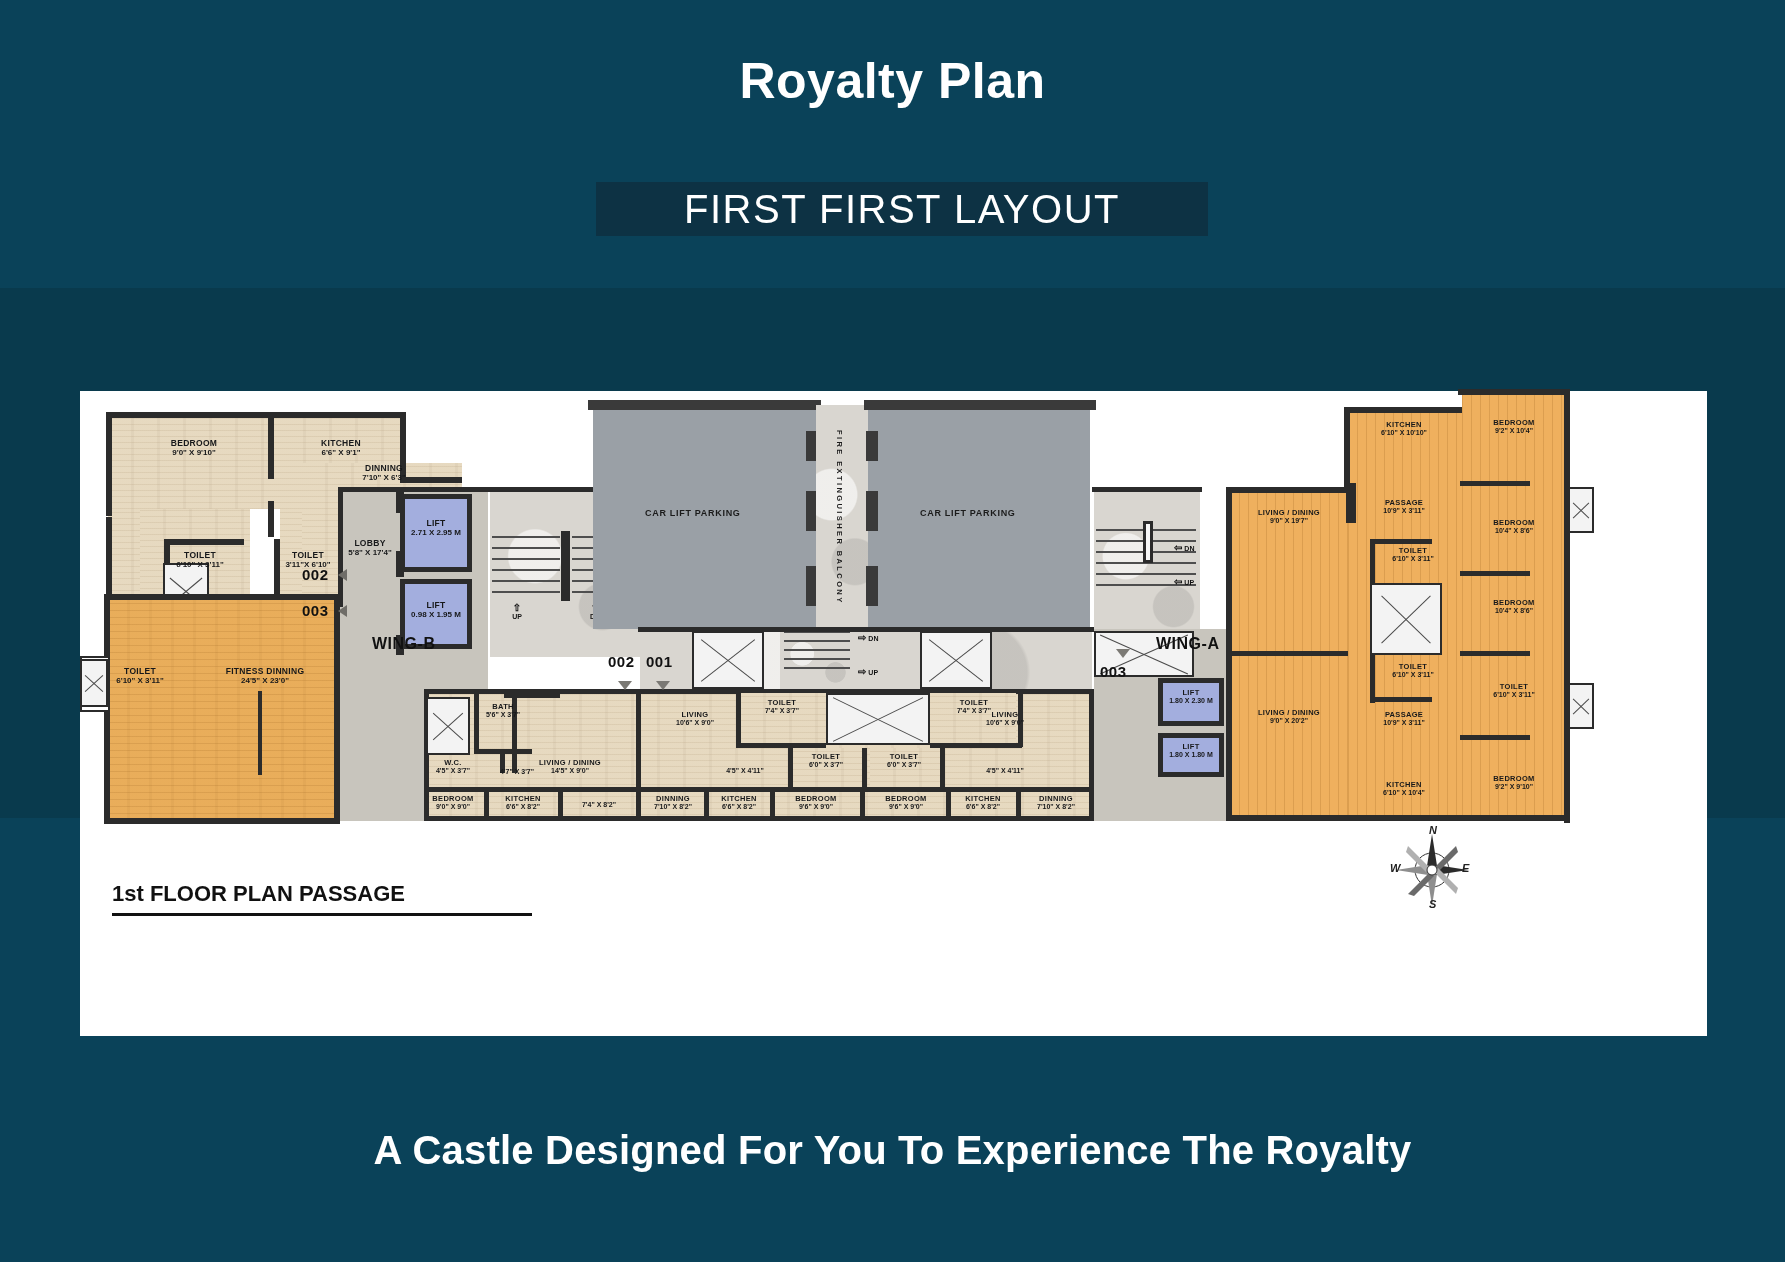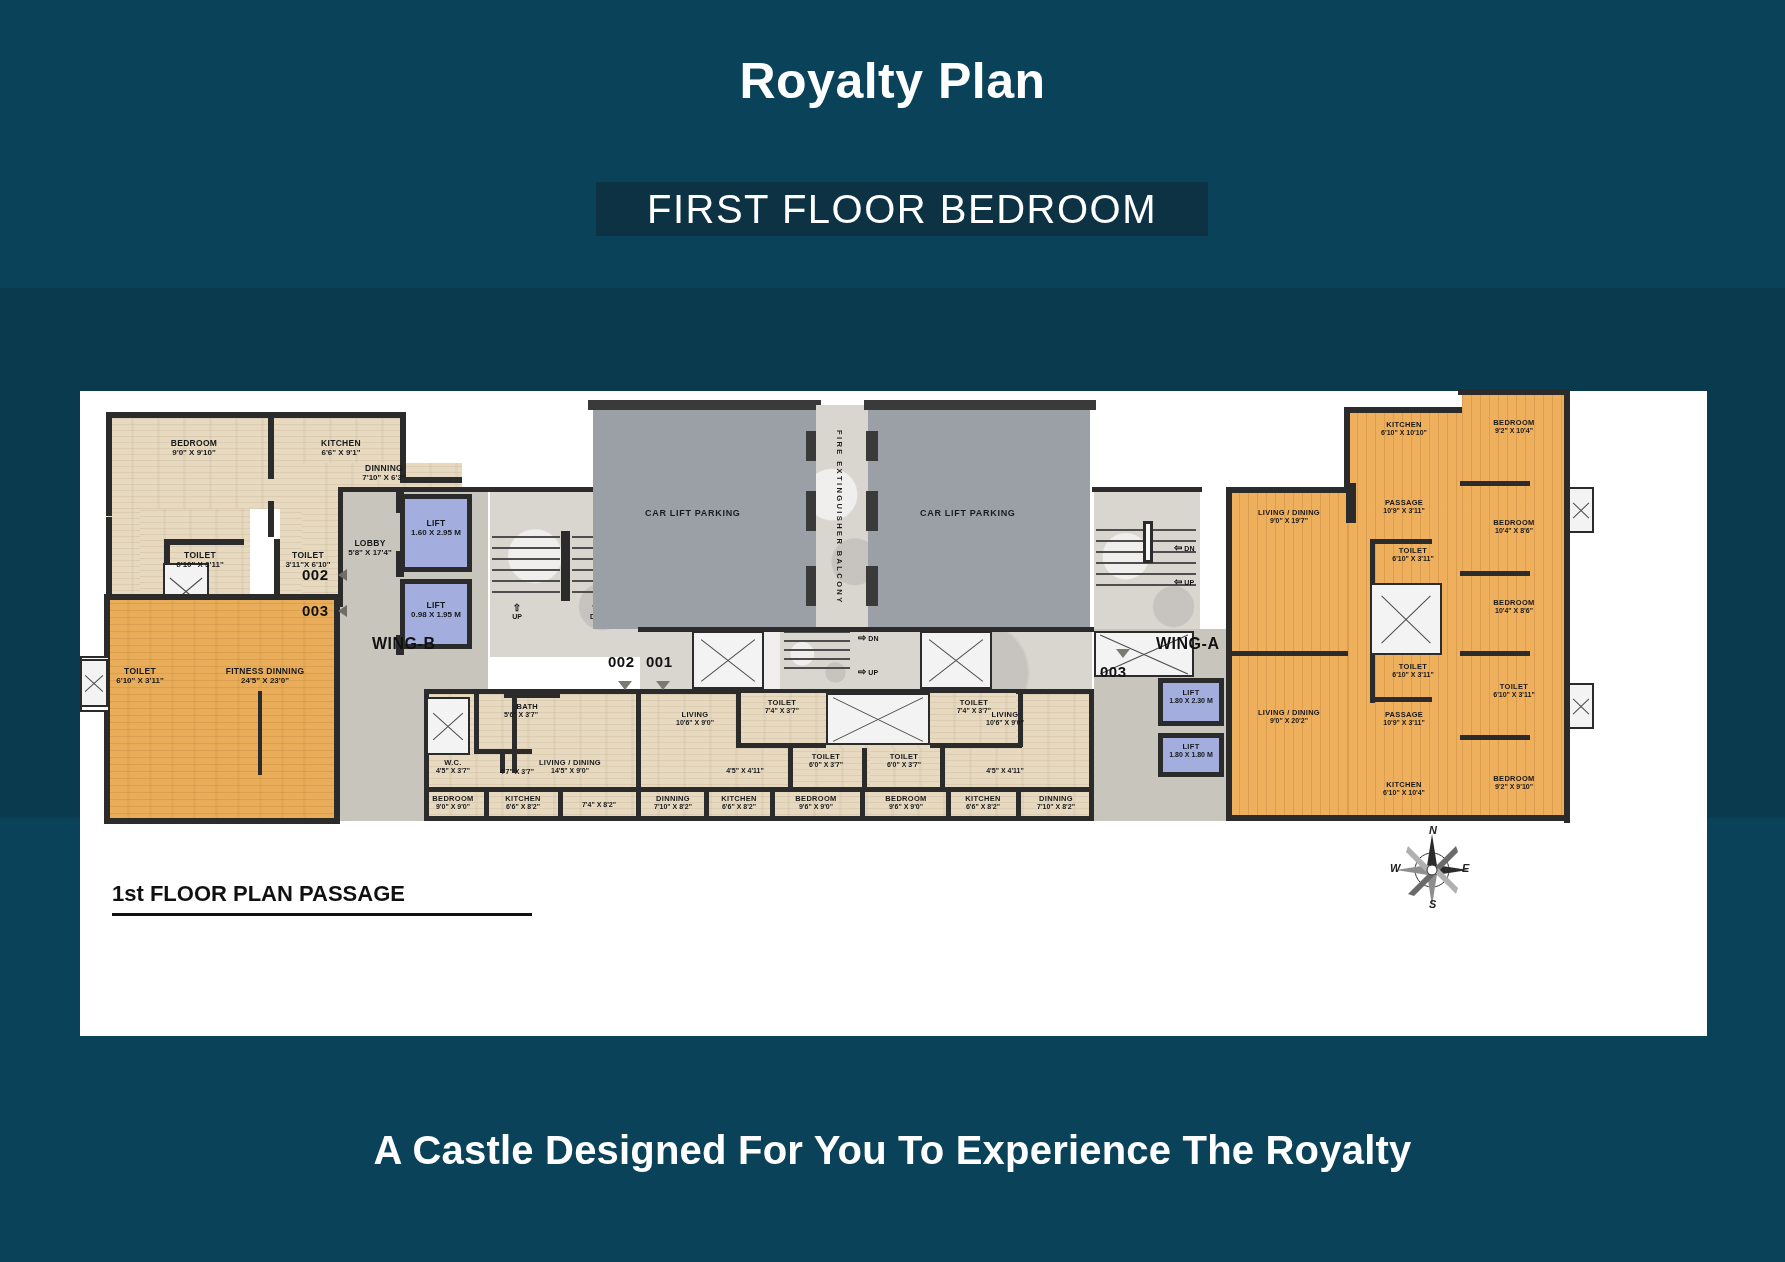--- a/index.html
+++ b/index.html
@@ -116,21 +116,21 @@
   .cE { position:absolute; left:74px; top:36px; font-size:11px; font-style:italic; font-weight:bold; color:#222;}
 </style>
 </head>
 <body>
 
 <div id="bandDark"></div>
 
 <div id="title">Royalty Plan</div>
 
 <div id="subtitleBox">
-  <div id="subtitle">FIRST FLOOR BEDROOM</div>
+  <div id="subtitle">FIRST FIRST LAYOUT</div>
 </div>
 
 <div id="sheet">
   <div id="planWrap">
 
     <div class="rm wood" style="left:28px;top:23px;width:172px;height:95px;"></div>
     <div class="rm wood" style="left:200px;top:23px;width:122px;height:95px;"></div>
     <div class="rm wood" style="left:200px;top:118px;width:122px;height:112px;"></div>
     <div class="rm wood" style="left:28px;top:118px;width:56px;height:112px;"></div>
     <div class="rm wood" style="left:60px;top:118px;width:110px;height:110px;"></div>
@@ -201,21 +201,21 @@
     <div class="wall" style="left:258px;top:96px;width:152px;height:5px;"></div>
     <div class="wall" style="left:258px;top:96px;width:5px;height:120px;"></div>
 
     <div class="rm lift" style="left:320px;top:103px;width:72px;height:78px;border:5px solid #2b2b2b;"></div>
     <div class="rm lift" style="left:320px;top:188px;width:72px;height:70px;border:5px solid #2b2b2b;"></div>
     <div class="wall" style="left:316px;top:100px;width:8px;height:22px;"></div>
     <div class="wall" style="left:316px;top:160px;width:8px;height:26px;"></div>
     <div class="wall" style="left:316px;top:244px;width:8px;height:20px;"></div>
     <div class="lbl" style="left:320px;top:128px;width:72px;">
       <div class="n">LIFT</div>
-        <div class="d">1.60 X 2.95 M</div>
+        <div class="d">2.71 X 2.95 M</div>
     </div>
     <div class="lbl" style="left:320px;top:210px;width:72px;">
       <div class="n">LIFT</div>
         <div class="d">0.98 X 1.95 M</div>
     </div>
     <div class="lbl" style="left:262px;top:148px;width:56px;">
       <div class="n">LOBBY</div>
         <div class="d">5'8" X 17'4"</div>
     </div>
     <div class="lbl" style="left:385px;top:245px;width:140px;">
@@ -298,21 +298,21 @@
     <div class="wall" style="left:344px;top:298px;width:5px;height:132px;"></div>
     <div class="wall" style="left:1009px;top:298px;width:5px;height:132px;"></div>
 
     <div class="xbox" style="left:346px;top:306px;width:44px;height:58px;--a:42deg;"></div>
     <div class="wall" style="left:394px;top:302px;width:5px;height:60px;"></div>
     <div class="wall" style="left:394px;top:358px;width:58px;height:5px;"></div>
     <div class="wall" style="left:420px;top:358px;width:5px;height:24px;"></div>
     <div class="wall" style="left:432px;top:302px;width:5px;height:80px;"></div>
     <div class="wall" style="left:424px;top:302px;width:56px;height:5px;"></div>
 
-    <div class="lbl sm" style="left:388px;top:312px;width:70px;text-align:right;">
+    <div class="lbl sm" style="left:388px;top:312px;width:70px;">
       <div class="n">BATH</div>
         <div class="d">5'6" X 3'7"</div>
     </div>
     <div class="lbl sm" style="left:340px;top:368px;width:66px;">
       <div class="n">W.C.</div>
         <div class="d">4'5" X 3'7"</div>
     </div>
     <div class="lbl sm" style="left:404px;top:377px;width:66px;">
       <div class="d">4'7" X 3'7"</div>
     </div>

